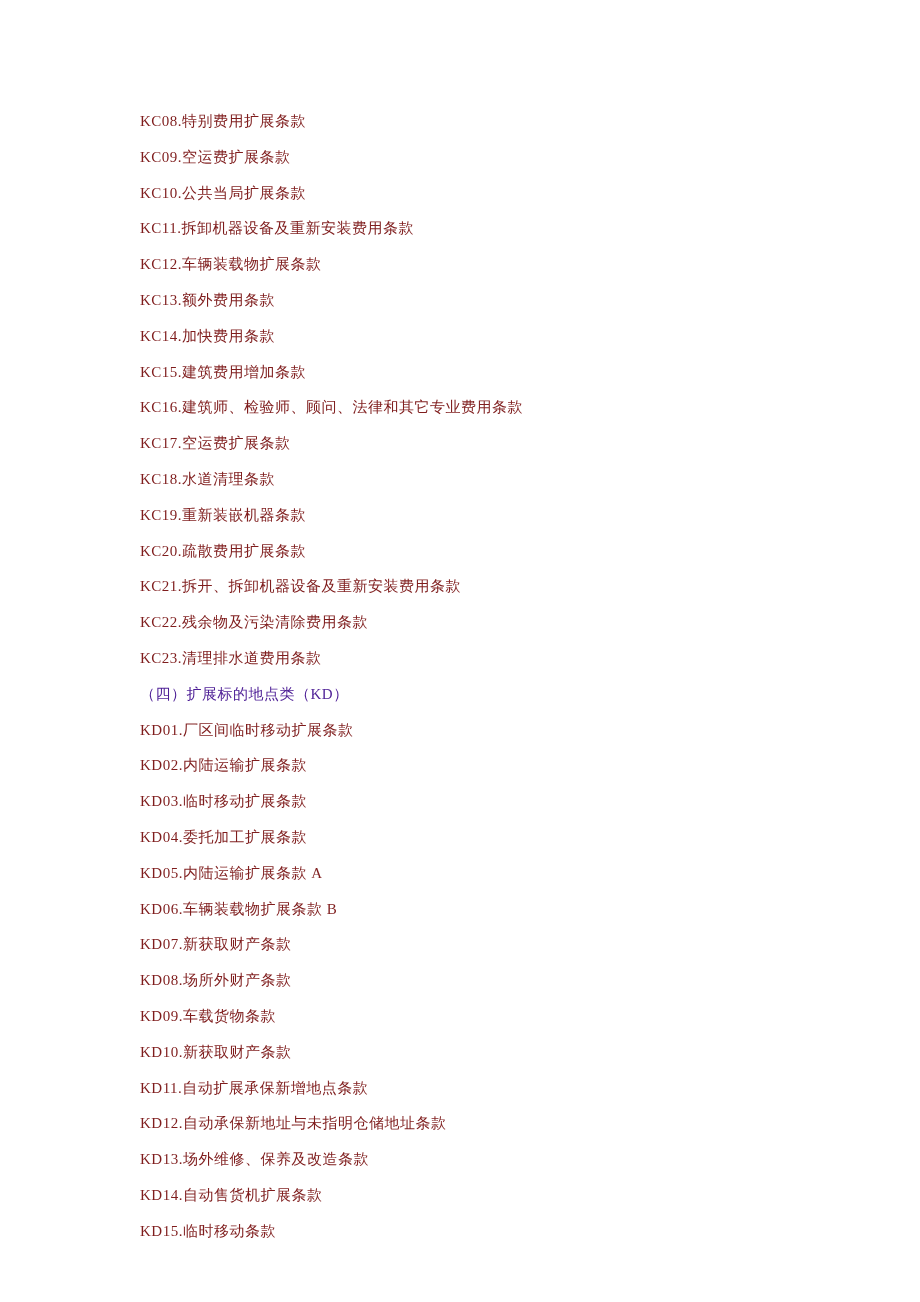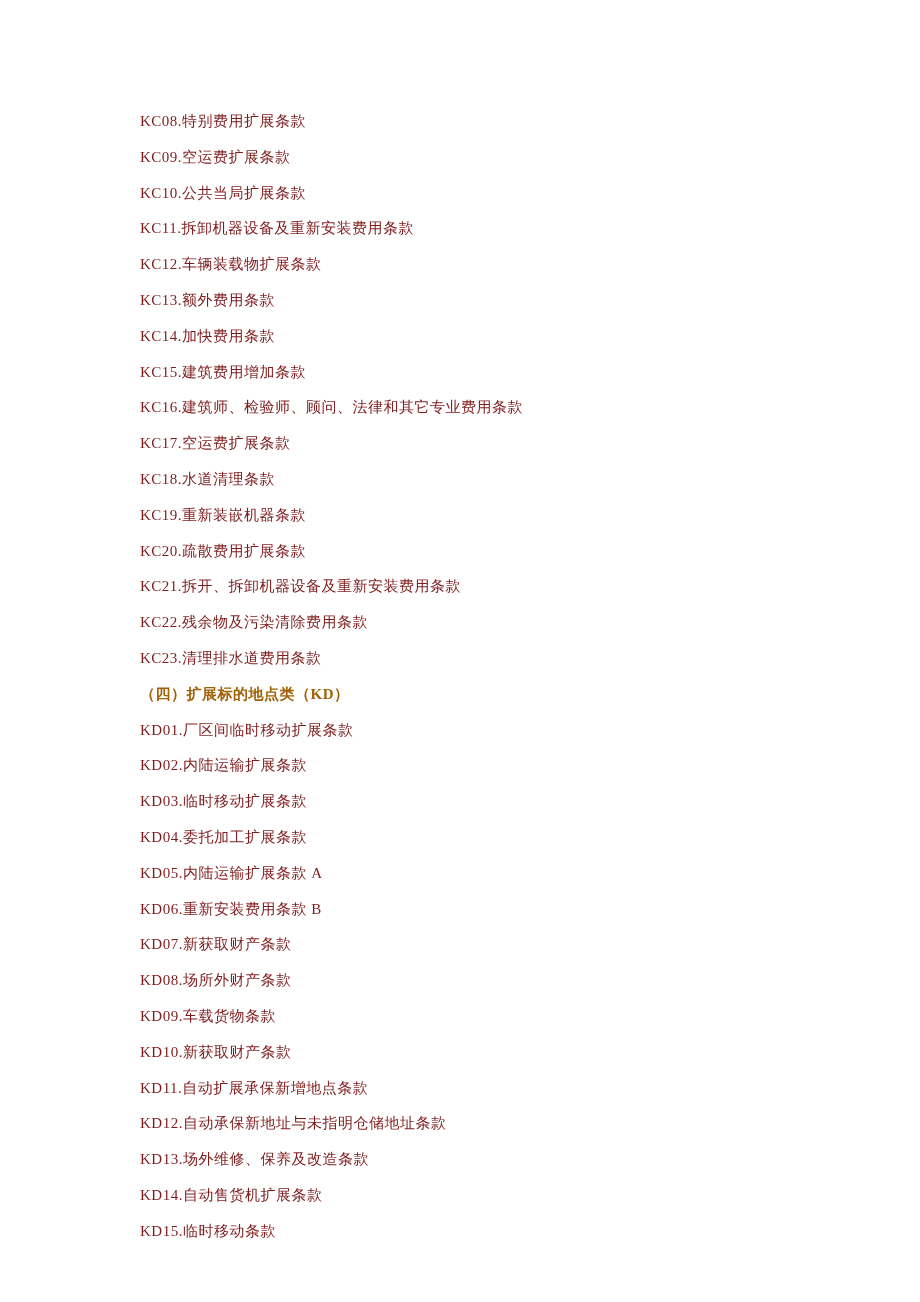--- a/index.html
+++ b/index.html
@@ -16,22 +16,22 @@
     }
     .line {
       font-size: 15px;
       color: #7f1d1d;
       line-height: 1.5;
       margin-bottom: 13.3px;
       letter-spacing: 0.5px;
     }
     .section-header {
       font-size: 15px;
-      color: #a16207;
-      font-weight: bold;
+      color: #4c1d95;
+      font-weight: normal;
       line-height: 1.5;
       margin-bottom: 13.3px;
       letter-spacing: 0.5px;
     }
   </style>
 </head>
 <body>
 
 <div class="line">KC08.特别费用扩展条款</div>
 <div class="line">KC09.空运费扩展条款</div>
@@ -50,21 +50,21 @@
 <div class="line">KC22.残余物及污染清除费用条款</div>
 <div class="line">KC23.清理排水道费用条款</div>
 
 <div class="section-header">（四）扩展标的地点类（KD）</div>
 
 <div class="line">KD01.厂区间临时移动扩展条款</div>
 <div class="line">KD02.内陆运输扩展条款</div>
 <div class="line">KD03.临时移动扩展条款</div>
 <div class="line">KD04.委托加工扩展条款</div>
 <div class="line">KD05.内陆运输扩展条款 A</div>
-<div class="line">KD06.重新安装费用条款 B</div>
+<div class="line">KD06.车辆装载物扩展条款 B</div>
 <div class="line">KD07.新获取财产条款</div>
 <div class="line">KD08.场所外财产条款</div>
 <div class="line">KD09.车载货物条款</div>
 <div class="line">KD10.新获取财产条款</div>
 <div class="line">KD11.自动扩展承保新增地点条款</div>
 <div class="line">KD12.自动承保新地址与未指明仓储地址条款</div>
 <div class="line">KD13.场外维修、保养及改造条款</div>
 <div class="line">KD14.自动售货机扩展条款</div>
 <div class="line">KD15.临时移动条款</div>
 

